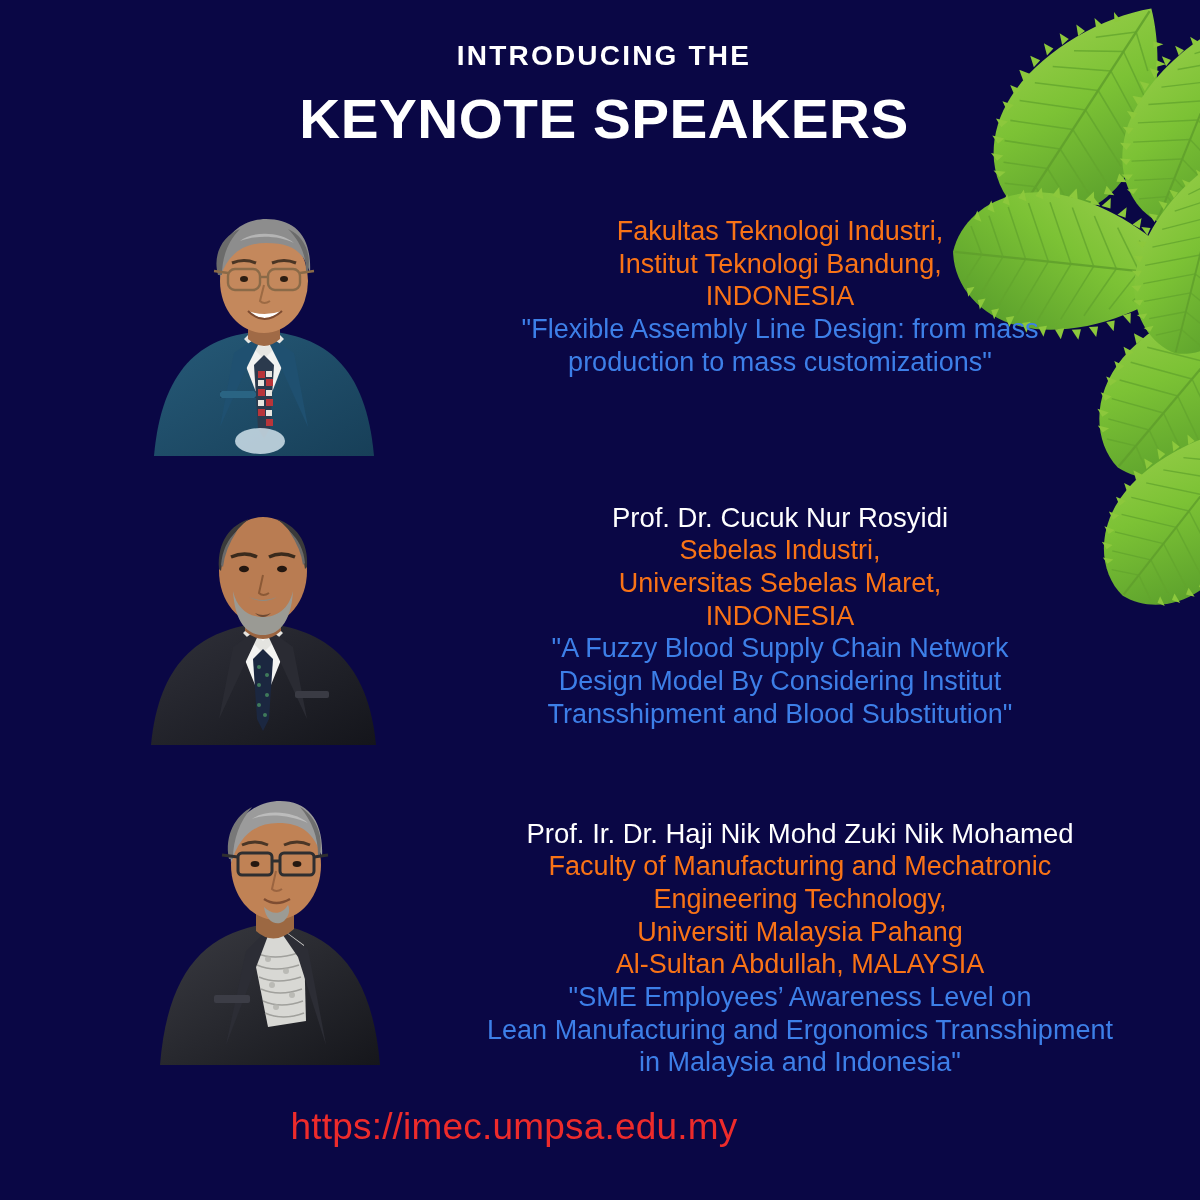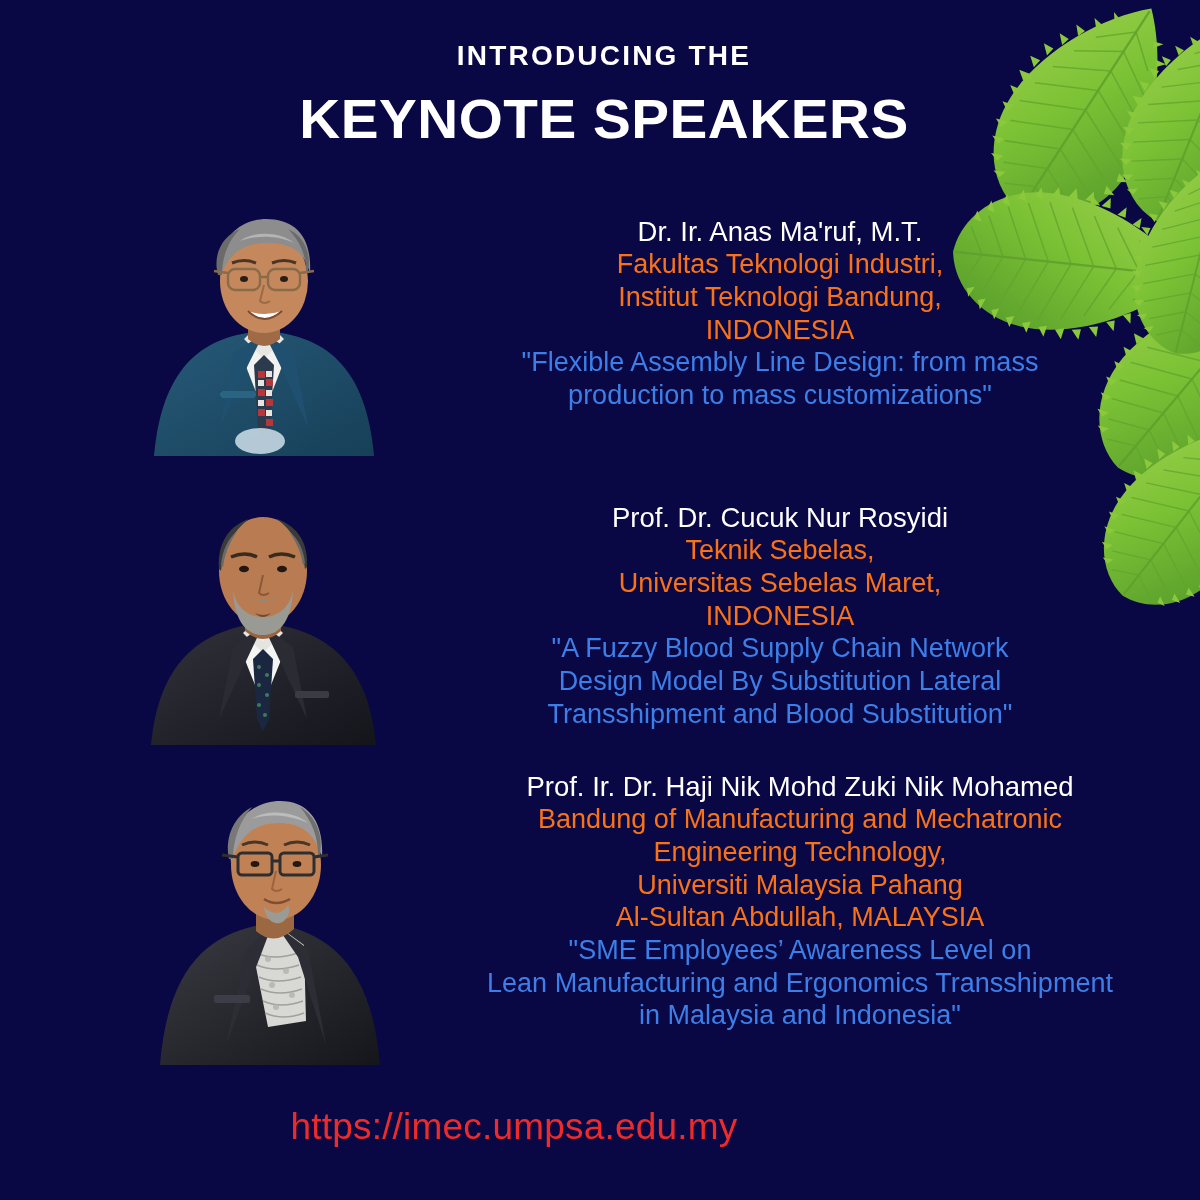--- a/index.html
+++ b/index.html
@@ -87,21 +87,21 @@
   #info-1 { left:430px; top:215px; width:700px; }
 
   
   #speaker-2 { top:490px; left:0; width:1200px; height:275px; }
   #portrait-2 { left:145px; top:505px; width:237px; height:240px; }
   #info-2 { left:430px; top:501px; width:700px;text-align:center; }
 
   
   #speaker-3 { top:780px; left:0; width:1200px; height:300px; }
   #portrait-3 { left:156px; top:795px; width:228px; height:270px; }
-  #info-3 { left:405px; top:770px; width:790px; }
+  #info-3 { left:405px; top:817px; width:790px; }
 
   
   #footer{
     position:absolute;
     left:0; top:1108px; width:1028px;
     text-align:center;
     z-index:5;
   }
   #site-url{
     color:#ee2b2b;
@@ -303,21 +303,20 @@
 
         <path d="M116 72 L112 88 Q116 92 122 88" stroke="#9c6a44" stroke-width="2" fill="none"></path>
 
         <path d="M100 98 Q116 112 134 98 Q116 104 100 98 Z" fill="#ffffff"></path>
         <path d="M100 98 Q116 114 134 98" stroke="#7d4b30" stroke-width="2" fill="none"></path>
       </g>
     </svg>
   </div>
 
   <div class="info" id="info-1">
-    <div class="name-line">Dr. Ir. Anas Ma'ruf, M.T.</div>
     <div class="aff-line">Fakultas Teknologi Industri,</div>
     <div class="aff-line">Institut Teknologi Bandung,</div>
     <div class="aff-line">INDONESIA</div>
     <div class="talk-line">"Flexible Assembly Line Design: from mass</div>
     <div class="talk-line">production to mass customizations"</div>
   </div>
 
   <div class="speaker" id="speaker-2"></div>
 
   <div class="portrait" id="portrait-2">
@@ -371,25 +370,25 @@
 
         <path d="M88 86 C90 120 104 130 118 130 C132 130 146 120 148 86 C144 104 132 112 118 112 C104 112 92 104 88 86 Z" fill="#9a9a94"></path>
         <path d="M104 92 Q118 100 132 92 Q118 98 104 92 Z" fill="#8b8b85"></path>
         <path d="M110 108 Q118 112 126 108 Q118 116 110 108 Z" fill="#6d4a33"></path>
       </g>
     </svg>
   </div>
 
   <div class="info" id="info-2">
     <div class="name-line">Prof. Dr. Cucuk Nur Rosyidi</div>
-    <div class="aff-line">Teknik Sebelas,</div>
+    <div class="aff-line">Sebelas Industri,</div>
     <div class="aff-line">Universitas Sebelas Maret,</div>
     <div class="aff-line">INDONESIA</div>
     <div class="talk-line">"A Fuzzy Blood Supply Chain Network</div>
-    <div class="talk-line">Design Model By Substitution Lateral</div>
+    <div class="talk-line">Design Model By Considering Institut</div>
     <div class="talk-line">Transshipment and Blood Substitution"</div>
   </div>
 
   <div class="speaker" id="speaker-3"></div>
 
   <div class="portrait" id="portrait-3">
     <svg width="228" height="270" viewBox="0 0 228 270">
       <defs>
         <clipPath id="p3clip">
             <rect x="0" y="0" width="228" height="270"></rect>
@@ -452,21 +451,21 @@
 
         <path d="M108 104 Q120 112 134 104" stroke="#7e4d32" stroke-width="2.4" fill="none"></path>
 
         <path d="M108 112 C110 126 120 132 128 126 C134 120 134 114 132 110 C126 120 116 120 108 112 Z" fill="#9b9b95"></path>
       </g>
     </svg>
   </div>
 
   <div class="info" id="info-3">
     <div class="name-line">Prof. Ir. Dr. Haji Nik Mohd Zuki Nik Mohamed</div>
-    <div class="aff-line">Bandung of Manufacturing and Mechatronic</div>
+    <div class="aff-line">Faculty of Manufacturing and Mechatronic</div>
     <div class="aff-line">Engineering Technology,</div>
     <div class="aff-line">Universiti Malaysia Pahang</div>
     <div class="aff-line">Al-Sultan Abdullah, MALAYSIA</div>
     <div class="talk-line">"SME Employees’ Awareness Level on</div>
     <div class="talk-line">Lean Manufacturing and Ergonomics Transshipment</div>
     <div class="talk-line">in Malaysia and Indonesia"</div>
   </div>
 
   <div id="footer">
     <a id="site-url" href="#" style="text-decoration:none; color:#ee2b2b;">https://imec.umpsa.edu.my</a>

